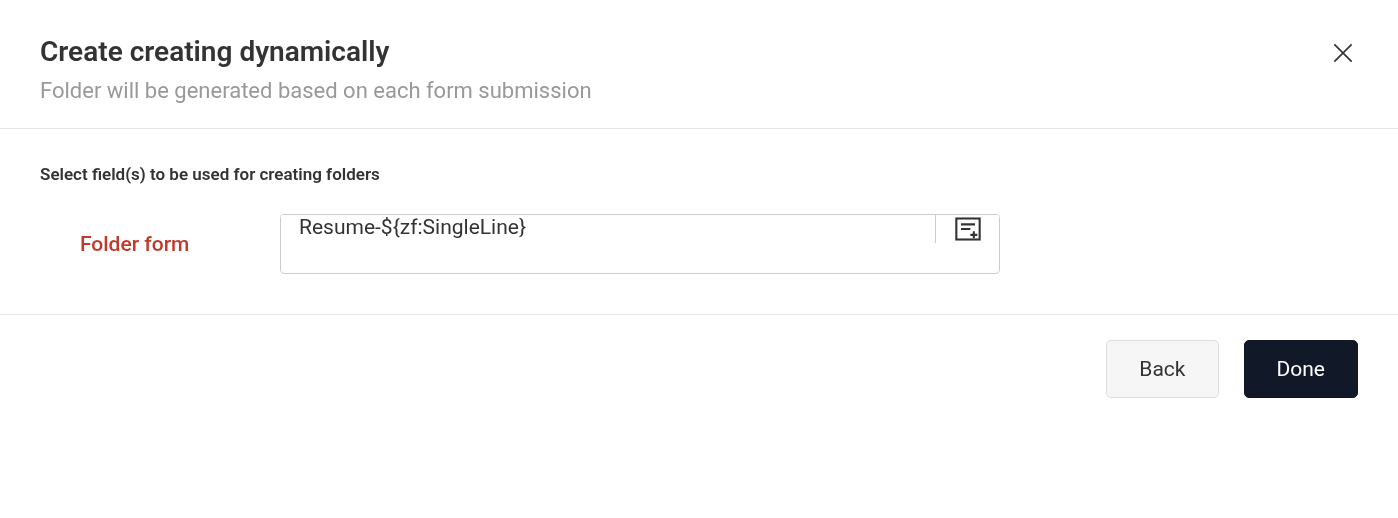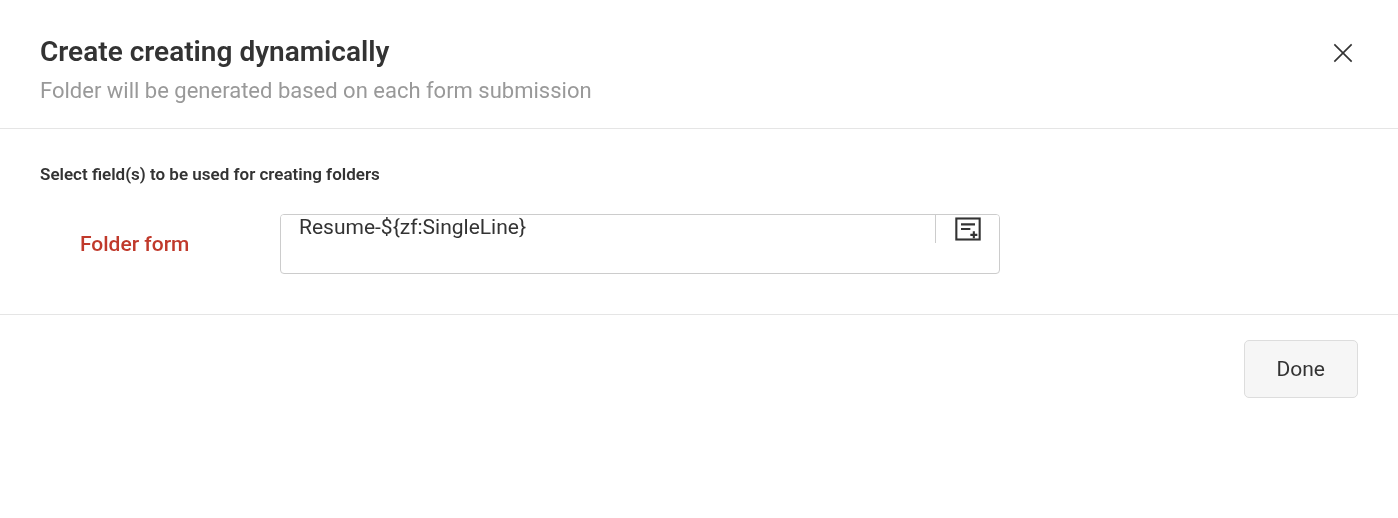--- a/index.html
+++ b/index.html
@@ -156,14 +156,15 @@
           <line x1="17" y1="14" x2="17" y2="20"></line>
         </svg>
       </div>
     </div>
   </div>
 </div>
 
 <hr class="divider">
 
 <div class="footer">
-  <button class="btn btn-secondary">Done</button>
+  <button class="btn btn-secondary">Back</button>
+  <button class="btn btn-primary">Done</button>
 </div>
 
 </body></html>

